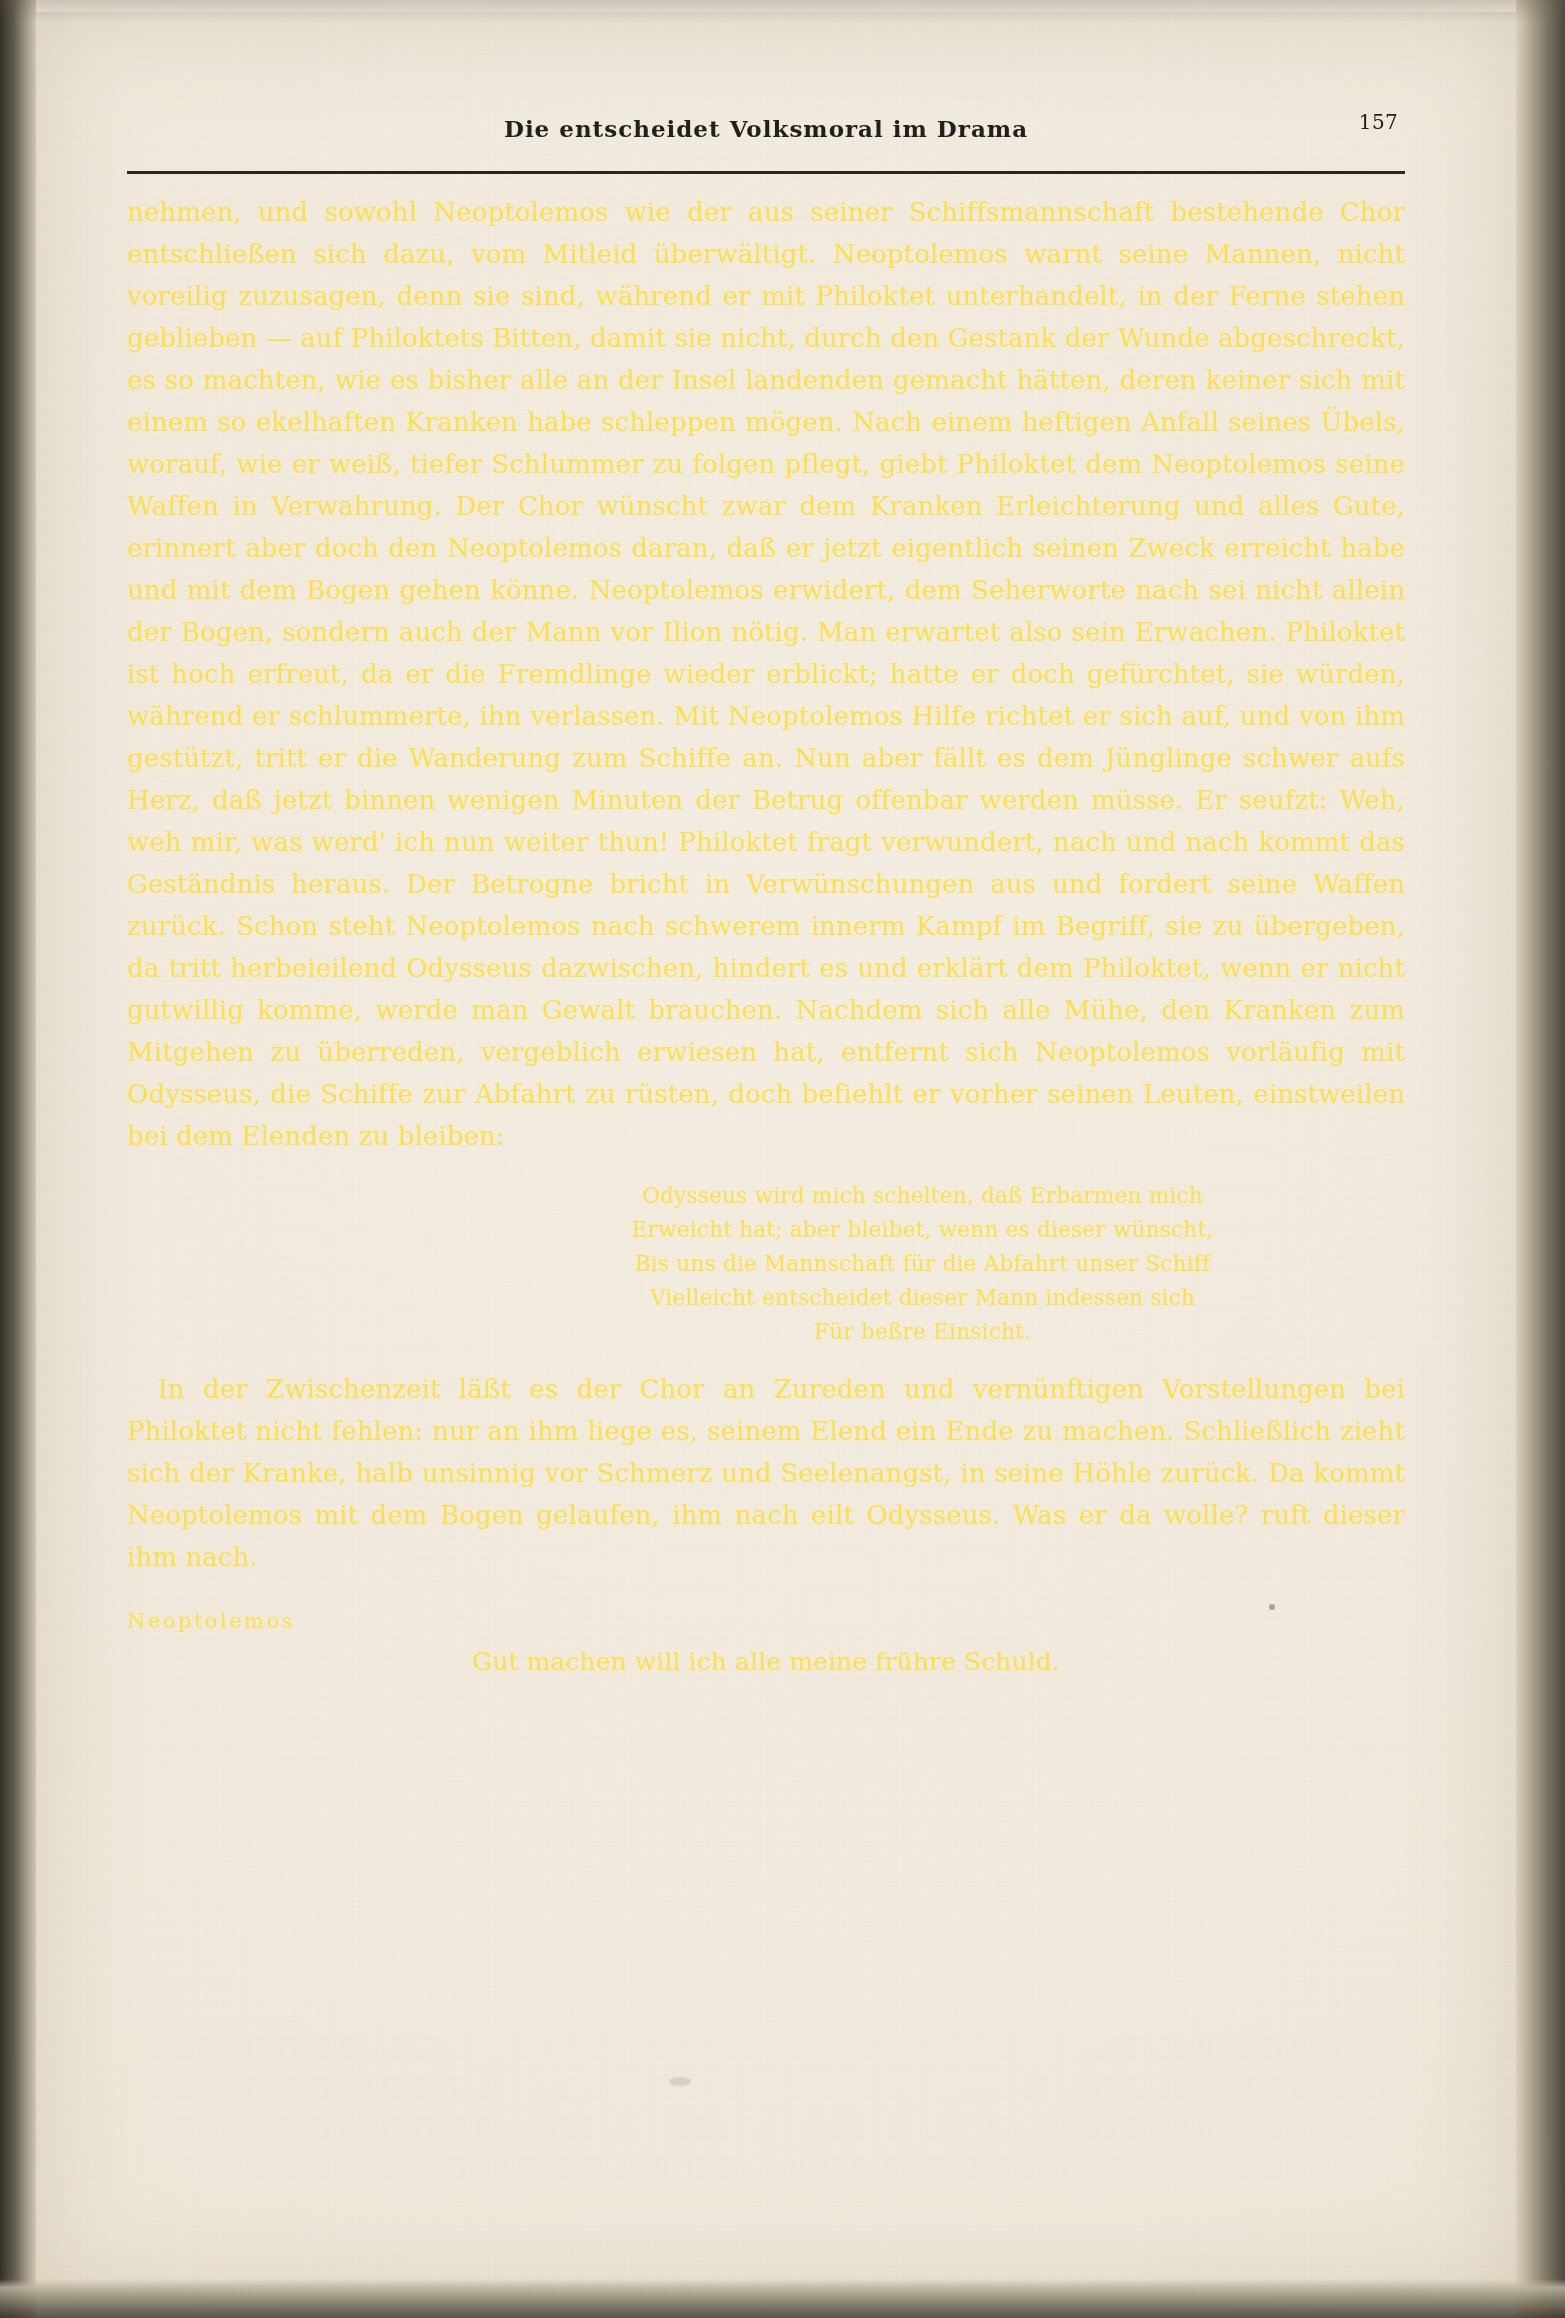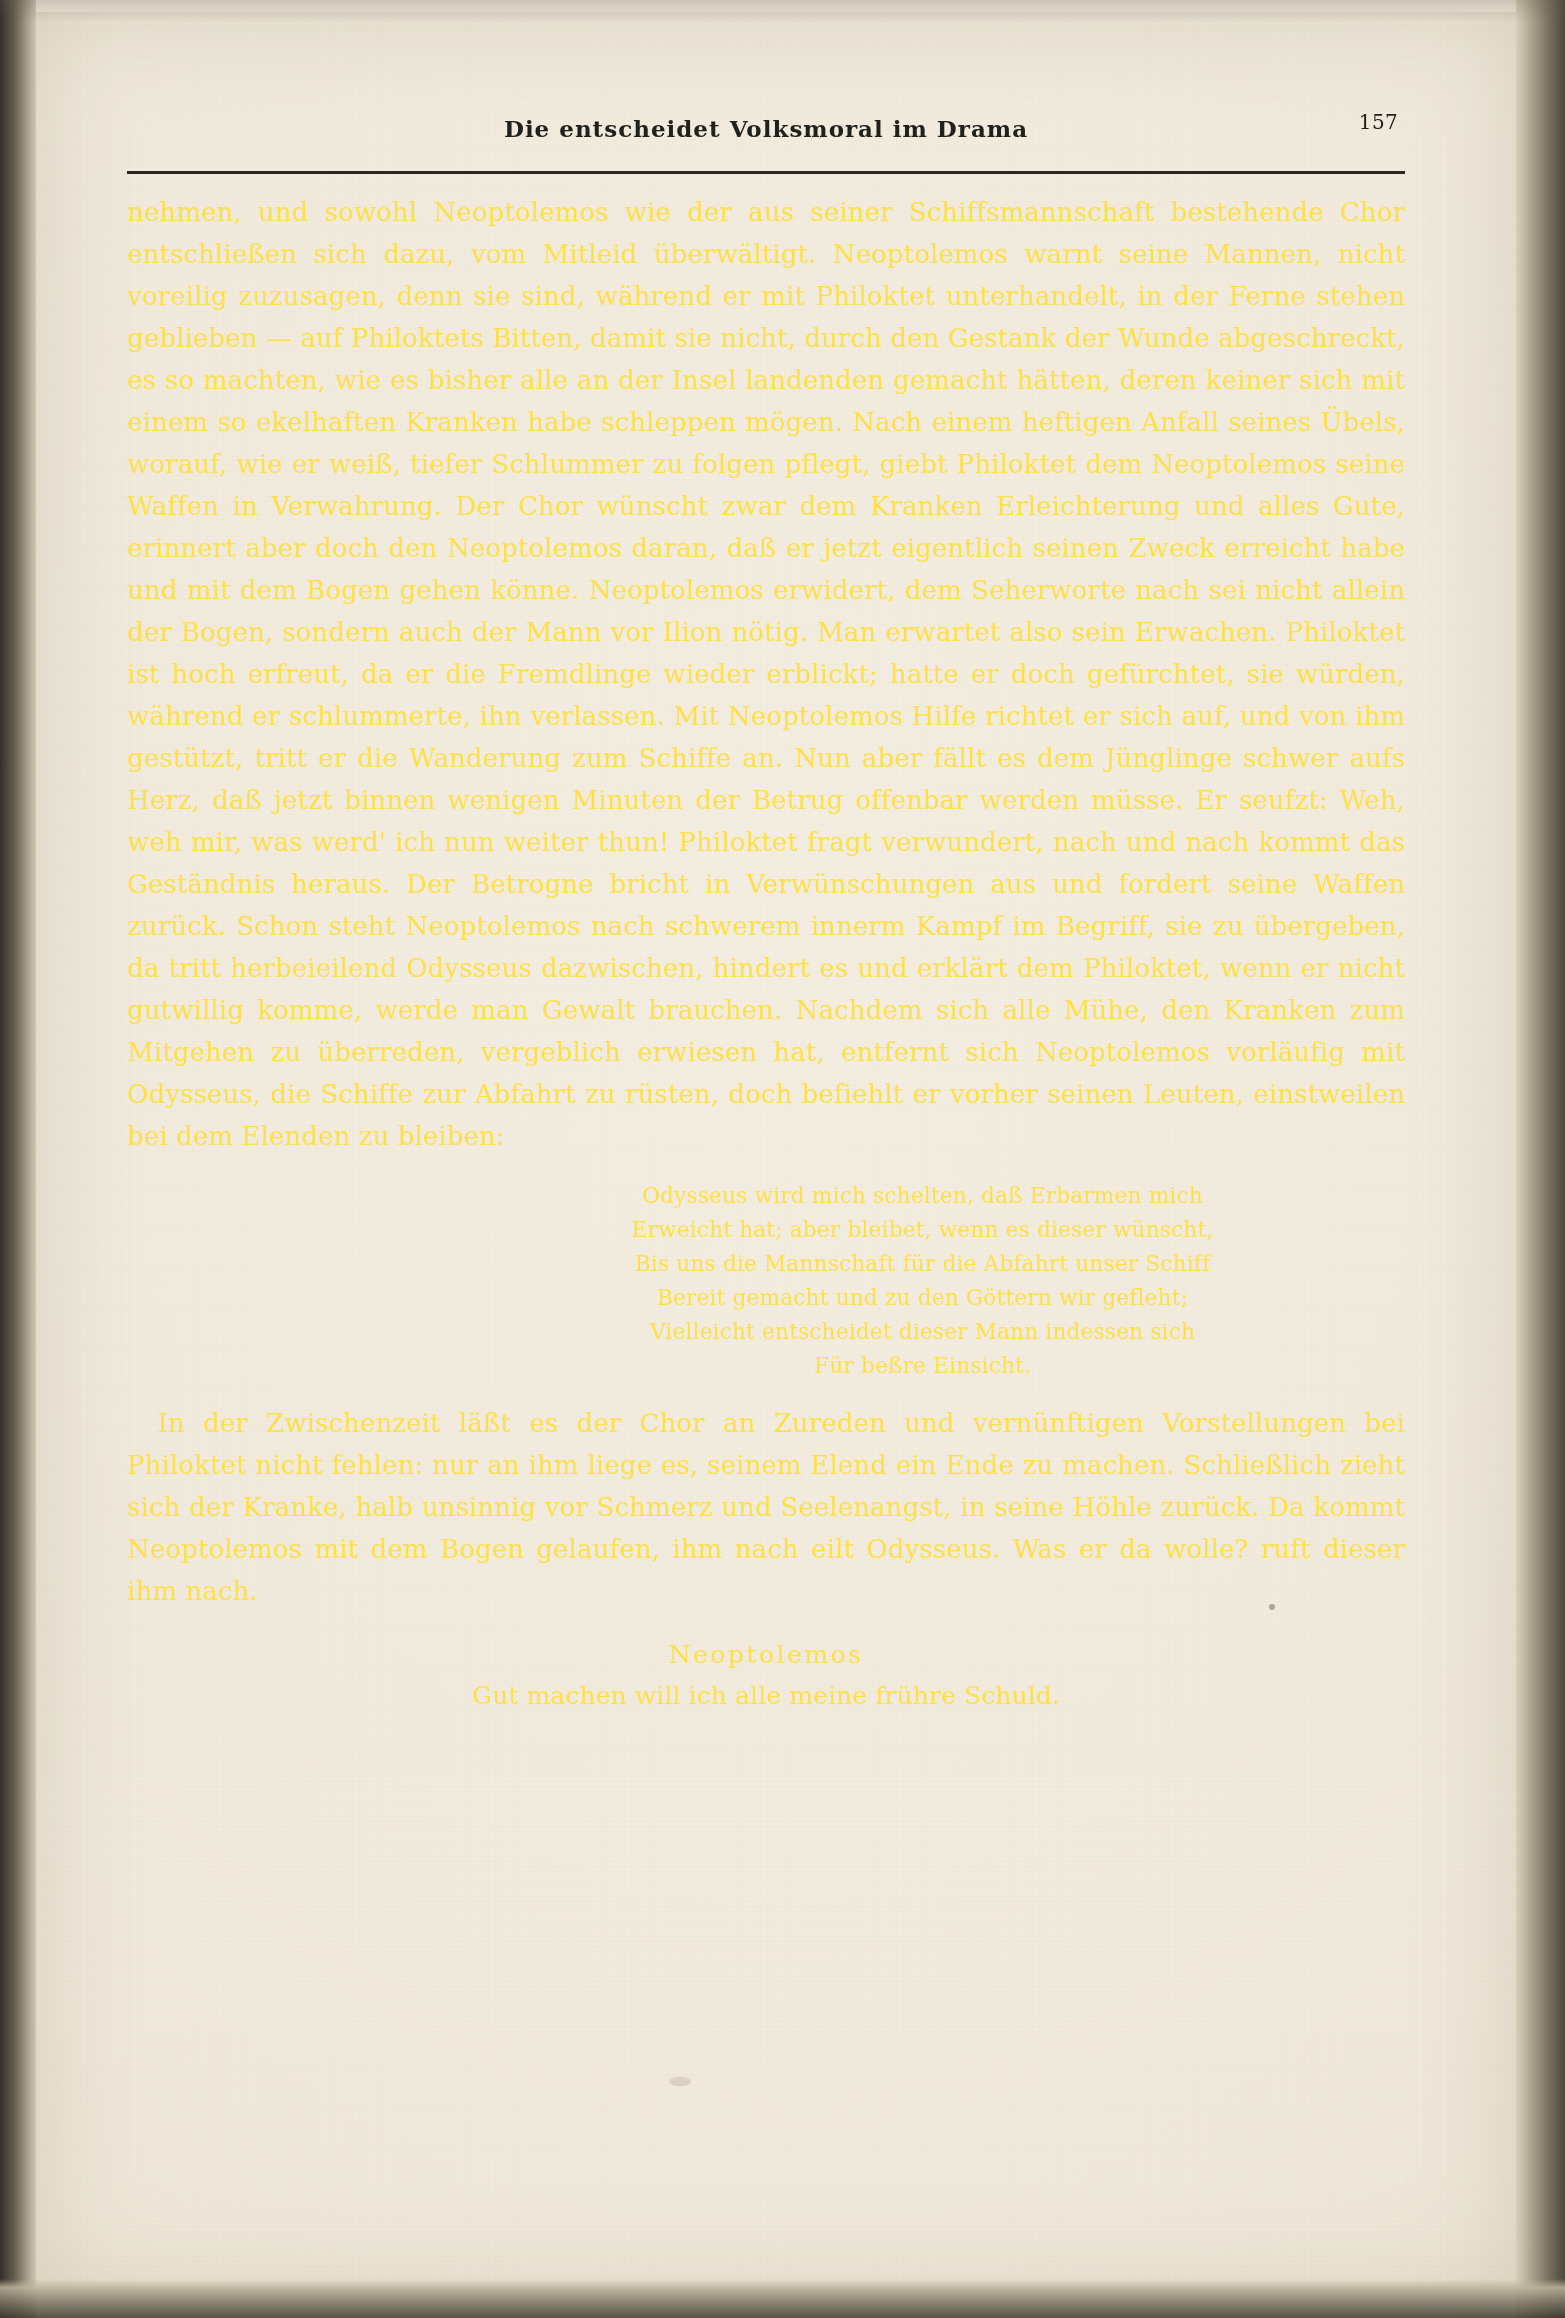--- a/index.html
+++ b/index.html
@@ -140,22 +140,22 @@
     line-height: 34px;
     text-align: center;
     letter-spacing: 0.2px;
   }
   .verse-line {
     white-space: nowrap;
   }
 
   .speaker {
     margin: 22px 0 3.4px 0;
-    text-align: center;
-    font-size: 25px;
+    text-align: left;
+    font-size: 21px;
     letter-spacing: 2.5px;
     text-indent: 0;
   }
   .speech {
     text-align: center;
     font-size: 25px;
     line-height: 34px;
     text-indent: 0;
   }
 
@@ -195,21 +195,20 @@
   </div>
 
   <div class="body-text">
 
     <p class="para">nehmen, und sowohl Neoptolemos wie der aus seiner Schiffsmannschaft bestehende Chor entschließen sich dazu, vom Mitleid überwältigt. Neoptolemos warnt seine Mannen, nicht voreilig zuzusagen, denn sie sind, während er mit Philoktet unterhandelt, in der Ferne stehen geblieben — auf Philoktets Bitten, damit sie nicht, durch den Gestank der Wunde abgeschreckt, es so machten, wie es bisher alle an der Insel landenden gemacht hätten, deren keiner sich mit einem so ekelhaften Kranken habe schleppen mögen. Nach einem heftigen Anfall seines Übels, worauf, wie er weiß, tiefer Schlummer zu folgen pflegt, giebt Philoktet dem Neoptolemos seine Waffen in Verwahrung. Der Chor wünscht zwar dem Kranken Erleichterung und alles Gute, erinnert aber doch den Neoptolemos daran, daß er jetzt eigentlich seinen Zweck erreicht habe und mit dem Bogen gehen könne. Neoptolemos erwidert, dem Seherworte nach sei nicht allein der Bogen, sondern auch der Mann vor Ilion nötig. Man erwartet also sein Erwachen. Philoktet ist hoch erfreut, da er die Fremdlinge wieder erblickt; hatte er doch gefürchtet, sie würden, während er schlummerte, ihn verlassen. Mit Neoptolemos Hilfe richtet er sich auf, und von ihm gestützt, tritt er die Wanderung zum Schiffe an. Nun aber fällt es dem Jünglinge schwer aufs Herz, daß jetzt binnen wenigen Minuten der Betrug offenbar werden müsse. Er seufzt: Weh, weh mir, was werd' ich nun weiter thun! Philoktet fragt verwundert, nach und nach kommt das Geständnis heraus. Der Betrogne bricht in Verwünschungen aus und fordert seine Waffen zurück. Schon steht Neoptolemos nach schwerem innerm Kampf im Begriff, sie zu übergeben, da tritt herbeieilend Odysseus dazwischen, hindert es und erklärt dem Philoktet, wenn er nicht gutwillig komme, werde man Gewalt brauchen. Nachdem sich alle Mühe, den Kranken zum Mitgehen zu überreden, vergeblich erwiesen hat, entfernt sich Neoptolemos vorläufig mit Odysseus, die Schiffe zur Abfahrt zu rüsten, doch befiehlt er vorher seinen Leuten, einstweilen bei dem Elenden zu bleiben:</p>
 
     <div class="verse-block">
       <div class="verse-line">Odysseus wird mich schelten, daß Erbarmen mich</div>
       <div class="verse-line">Erweicht hat; aber bleibet, wenn es dieser wünscht,</div>
       <div class="verse-line">Bis uns die Mannschaft für die Abfahrt unser Schiff</div>
-      <div class="verse-line">Bereit gemacht und zu den Göttern wir gefleht;</div>
       <div class="verse-line">Vielleicht entscheidet dieser Mann indessen sich</div>
       <div class="verse-line">Für beßre Einsicht.</div>
     </div>
 
     <p class="para indent">In der Zwischenzeit läßt es der Chor an Zureden und vernünftigen Vorstellungen bei Philoktet nicht fehlen: nur an ihm liege es, seinem Elend ein Ende zu machen. Schließlich zieht sich der Kranke, halb unsinnig vor Schmerz und Seelenangst, in seine Höhle zurück. Da kommt Neoptolemos mit dem Bogen gelaufen, ihm nach eilt Odysseus. Was er da wolle? ruft dieser ihm nach.</p>
 
     <p class="para speaker">Neoptolemos</p>
     <p class="para speech">Gut machen will ich alle meine frühre Schuld.</p>
 
   </div>

